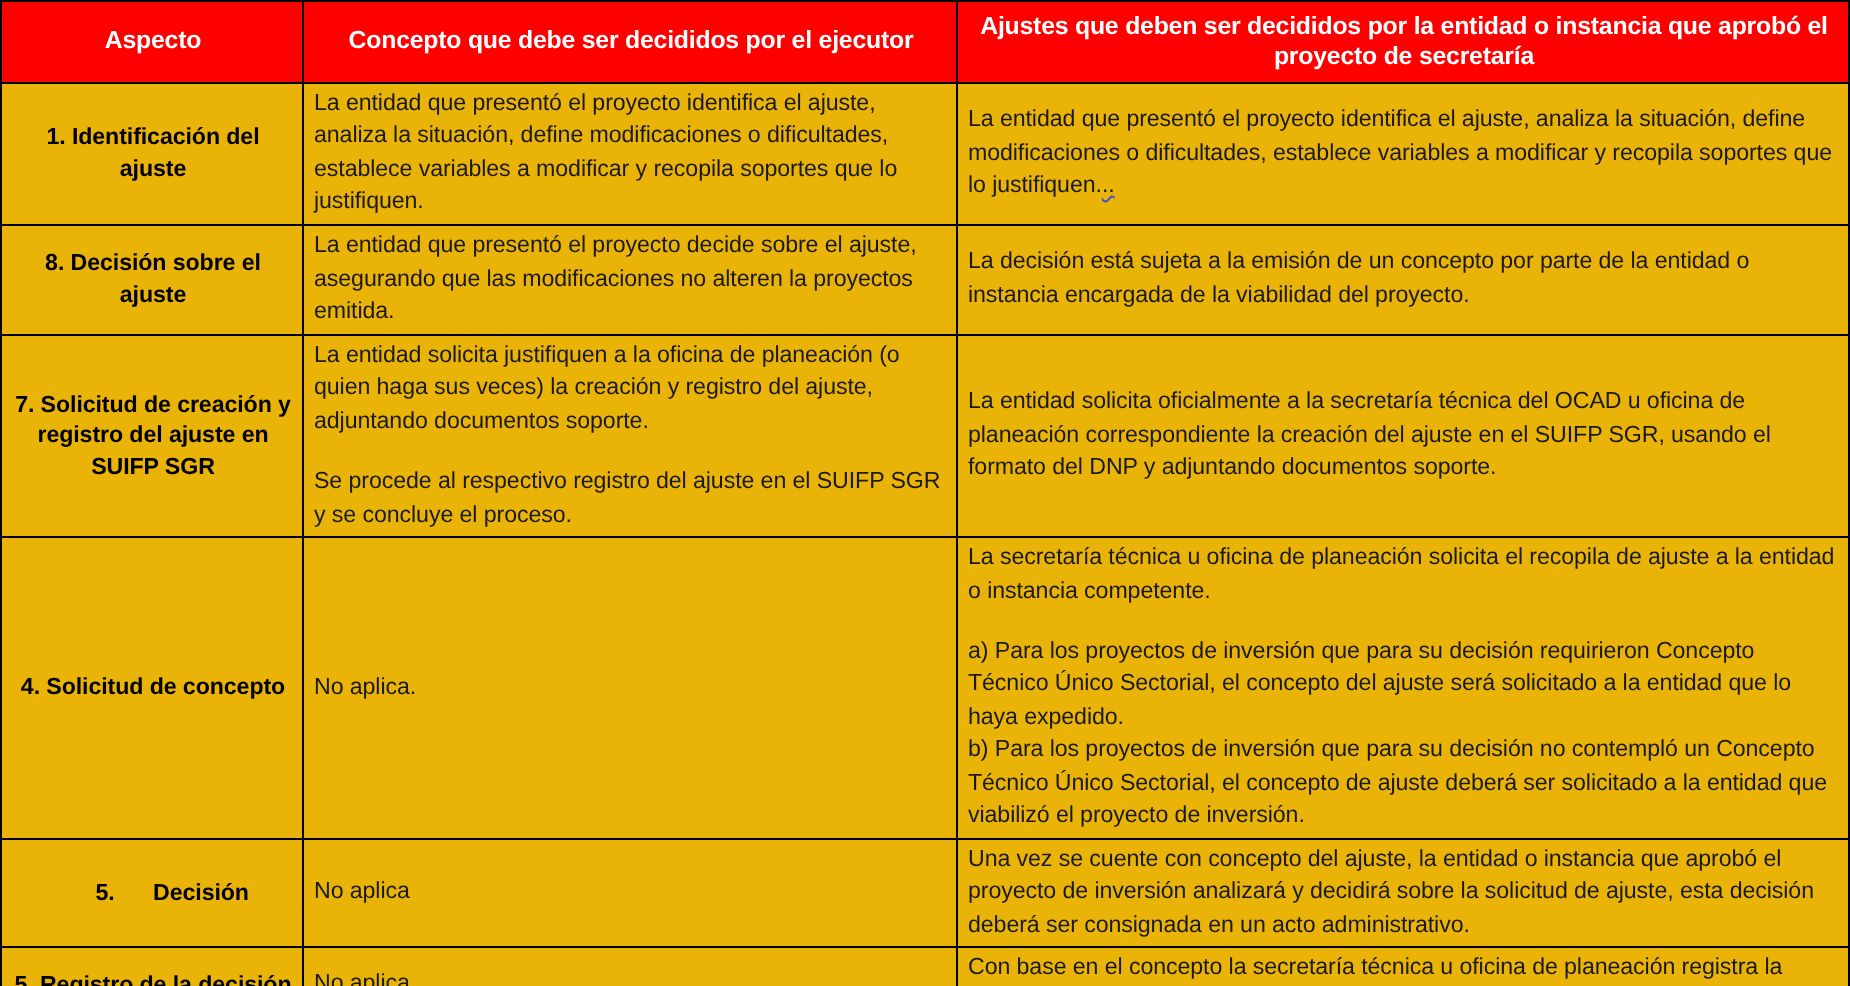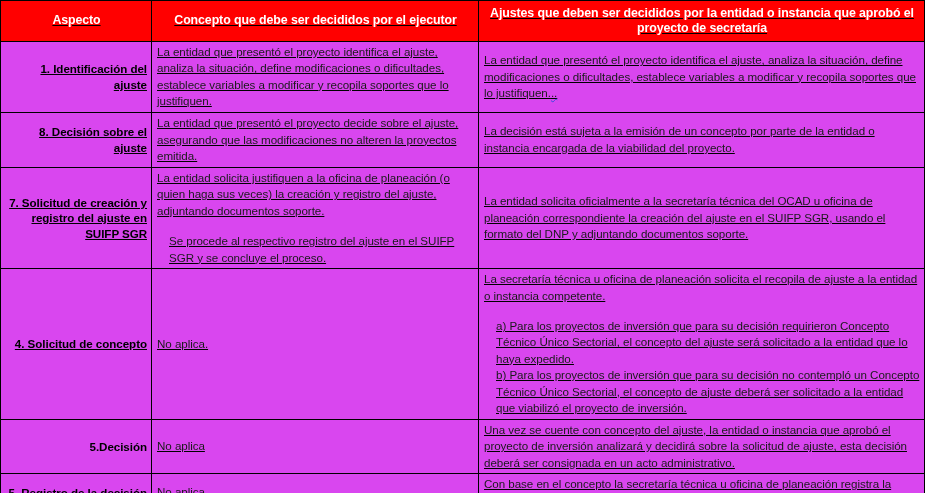--- a/index.html
+++ b/index.html
@@ -10,23 +10,22 @@
   body {
     font-family: "Liberation Sans", sans-serif;
     width: 925px;
     height: 493px;
     overflow: hidden;
   }
   #sheet {
     position: relative;
     width: 925px;
     height: 493px;
-    background: #d946ef;
+    background: #eab308;
     box-sizing: border-box;
-    text-decoration: underline;
   }
   table.adjust-table {
     border-collapse: collapse;
     table-layout: fixed;
     width: 924px;
     margin: 0;
     border: 1px solid #000000;
   }
   table.adjust-table col.c-aspecto { width: 151px; }
   table.adjust-table col.c-ejecutor { width: 327px; }
@@ -52,40 +51,40 @@
     padding: 3px 6px;
     letter-spacing: -0.1px;
   }
 
   td.aspecto-cell {
     font-weight: bold;
     font-size: 11.6px;
     line-height: 1.34;
     color: #000000;
     vertical-align: middle;
-    text-align: right;
+    text-align: center;
     padding-left: 4px;
     padding-right: 2px;
     letter-spacing: -0.05px;
   }
 
   td.body-cell {
     font-size: 11.6px;
     line-height: 1.42;
     color: #1a1a1a;
     vertical-align: top;
     text-align: left;
     padding-top: 3px;
     letter-spacing: -0.05px;
   }
   td.body-cell.mid { vertical-align: middle; }
   td.body-cell p {
     margin: 0 0 0 0;
   }
-  td.body-cell p + p { margin-top: 0; margin-left: 12px; }
+  td.body-cell p + p { margin-top: 0; }
   td.body-cell p.gap { margin-top: 14px; }
 
   .spell {
     text-decoration: underline;
     text-decoration-style: wavy;
     text-decoration-color: #3b49df;
     text-decoration-thickness: 1px;
   }
 
   

